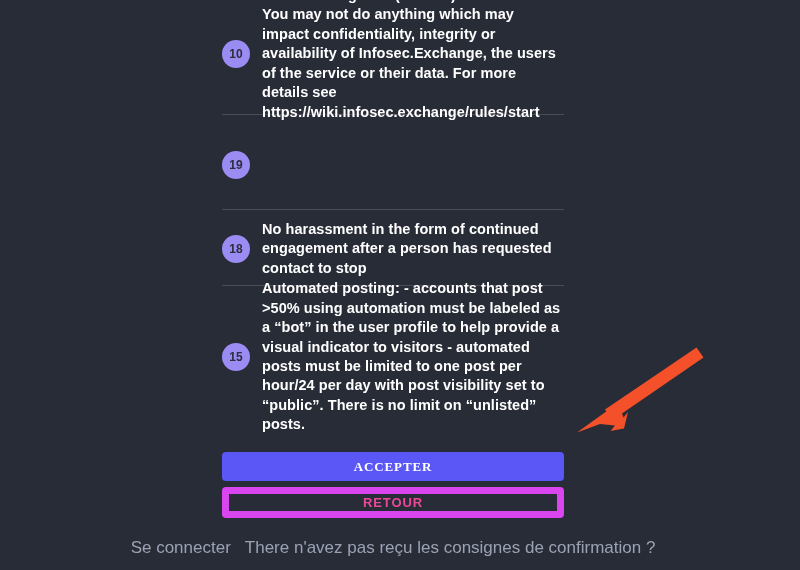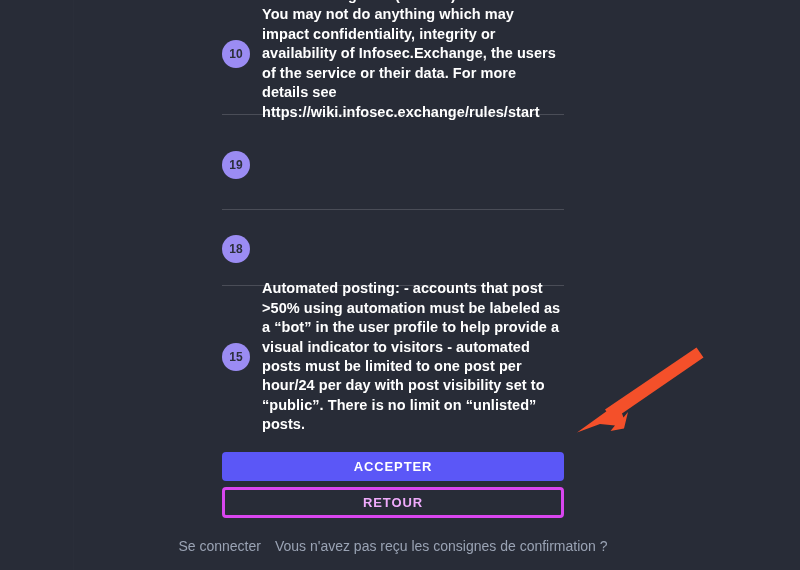--- a/index.html
+++ b/index.html
@@ -101,46 +101,47 @@
   }
   #accept-button {
     position: absolute;
     left: 0;
     top: 452px;
     width: 342px;
     height: 29px;
     background: #5b57f7;
     color: #ffffff;
     border: none;
+    font-family: Liberation Serif, serif;
   }
   #back-button {
     position: absolute;
     left: 0;
     top: 487px;
     width: 342px;
     height: 31px;
     background: transparent;
-    color: #f0abfc;
-    border: 3px solid #d946ef;
+    color: #ec4899;
+    border: 7px solid #d946ef;
   }
 
   
   #footer-links {
     position: absolute;
     left: 0;
     top: 538px;
     width: 342px;
     display: flex;
     align-items: center;
     justify-content: center;
     gap: 14px;
   }
   .footer-link {
     color: #9aa3b4;
-    font-size: 14px;
+    font-size: 17px;
     font-weight: 400;
     text-decoration: none;
     white-space: nowrap;
     cursor: pointer;
   }
 
   
   #annotation-arrow {
     position: absolute;
     left: 560px;
@@ -167,37 +168,38 @@
       </div>
       <div class="rule-divider" id="div-1"></div>
 
       <div class="rule-item" id="rule-11">
         <div class="rule-badge">19</div>
       </div>
       <div class="rule-divider" id="div-2"></div>
 
       <div class="rule-item" id="rule-12">
         <div class="rule-badge">18</div>
+        <div class="rule-text">No harassment in the form of continued engagement after a person has requested contact to stop</div>
       </div>
       <div class="rule-divider" id="div-3"></div>
 
       <div class="rule-item" id="rule-13">
         <div class="rule-badge">15</div>
         <div class="rule-text">Automated posting: - accounts that post &gt;50% using automation must be labeled as a “bot” in the user profile to help provide a visual indicator to visitors - automated posts must be limited to one post per hour/24 per day with post visibility set to “public”. There is no limit on “unlisted” posts.</div>
       </div>
 
     </div>
 
     <div class="btn" id="accept-button">ACCEPTER</div>
 
     <div class="btn" id="back-button">RETOUR</div>
 
     <div id="footer-links">
       <span class="footer-link">Se connecter</span>
-      <span class="footer-link">Vous n'avez pas reçu les consignes de confirmation ?</span>
+      <span class="footer-link">There n'avez pas reçu les consignes de confirmation ?</span>
     </div>
 
   </div>
 
   <svg id="annotation-arrow" viewBox="0 0 160 115" xmlns="http://www.w3.org/2000/svg">
 
     <path d="M 136.5 17.5 L 143.5 27.5 L 52.5 90.0 L 45.0 79.5 Z" fill="#f4502a"></path>
 
     <path d="M 17.0 102.5 L 58.0 73.0 L 63.5 87.5 L 68.0 82.0 L 64.0 98.5 L 50.5 101.0 L 55.0 95.5 L 40.0 94.0 Z" fill="#f4502a"></path>
   </svg>

